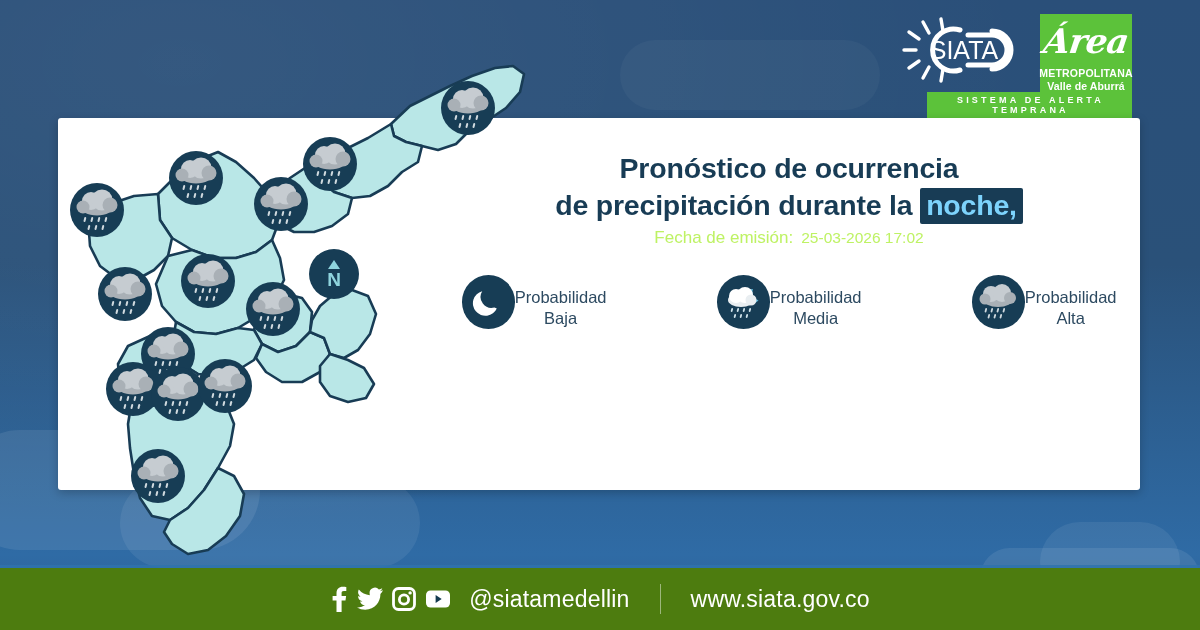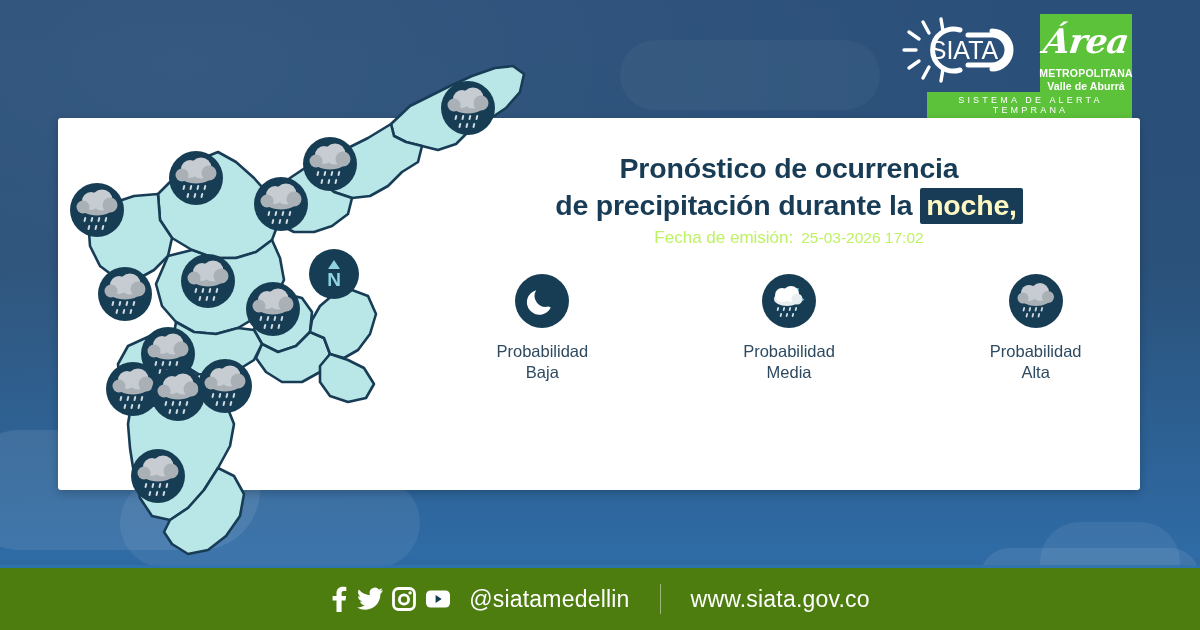--- a/index.html
+++ b/index.html
@@ -22,21 +22,21 @@
   #siata-logo{position:relative;width:132px;height:72px;}
   #siata-logo svg{display:block;}
   #area-logo{width:92px;height:92px;background:#5cc23a;display:flex;flex-direction:column;
       align-items:center;justify-content:flex-start;padding-top:2px;box-sizing:border-box;}
   #area-script{font-family:"DejaVu Serif", serif;font-style:italic;font-weight:700;
       color:#ffffff;font-size:34px;line-height:1;margin-top:8px;letter-spacing:-1px;
       transform:skewX(-8deg);}
   #area-sub1{color:#fff;font-size:10.5px;font-weight:700;letter-spacing:.2px;margin-top:9px;}
   #area-sub2{color:#fff;font-size:10.5px;font-weight:700;letter-spacing:.1px;margin-top:1px;}
   #tagline{position:absolute;top:92px;right:68px;background:#5cc23a;color:#ffffff;
-      font-size:9px;font-weight:400;letter-spacing:3.2px;padding:3px 8px 3px 10px;
+      font-size:9px;font-weight:700;letter-spacing:3.2px;padding:3px 8px 3px 10px;
       width:205px;box-sizing:border-box;text-align:center;}
 
   
   #panel{position:absolute;left:58px;top:118px;width:1082px;height:372px;background:#ffffff;
       border-radius:3px;box-shadow:0 3px 10px rgba(0,0,0,.22);}
 
   
   #map-wrap{position:absolute;left:58px;top:46px;width:480px;height:520px;}
   #map-wrap svg{display:block;overflow:visible;}
 
@@ -47,29 +47,29 @@
 
   #compass{position:absolute;left:309px;top:249px;width:50px;height:50px;border-radius:50%;
       background:#173d55;display:flex;flex-direction:column;align-items:center;justify-content:center;}
   #compass .arrow{width:0;height:0;border-left:6px solid transparent;border-right:6px solid transparent;
       border-bottom:9px solid #8fd4dd;margin-bottom:1px;}
   #compass .n{color:#8fd4dd;font-size:19px;font-weight:700;line-height:1;}
 
   
   #content{position:absolute;left:474px;top:150px;width:630px;text-align:center;color:#183c55;}
   #title{font-size:28.5px;font-weight:700;line-height:1.30;letter-spacing:-.2px;}
-  #title .hl{background:#183c55;color:#fef9c3;padding:1px 6px 3px 6px;border-radius:2px;}
+  #title .hl{background:#183c55;color:#7dd3fc;padding:1px 6px 3px 6px;border-radius:2px;}
   #date-row{margin-top:4px;font-size:17px;color:#bef264;display:flex;justify-content:center;
       align-items:baseline;gap:8px;}
   #date-label{font-weight:400;}
   #date-value{font-size:15.5px;font-weight:400;}
 
   
   #legend{margin-top:26px;display:flex;justify-content:center;gap:110px;}
-  .leg-item{display:flex;flex-direction:column;align-items:center;width:145px;}
+  .leg-item{display:flex;flex-direction:row;align-items:center;width:145px;}
   .leg-icon{width:54px;height:54px;border-radius:50%;background:#173d55;
       display:flex;align-items:center;justify-content:center;}
   .leg-label{margin-top:13px;font-size:16.5px;color:#2d4a61;line-height:1.28;}
 
   
   #footer{position:absolute;left:0;bottom:0;width:1200px;height:62px;background:#4d7c0f;
       display:flex;align-items:center;justify-content:center;gap:0;}
   #footer-inner{display:flex;align-items:center;gap:18px;color:#ffffff;}
   #social{display:flex;align-items:center;gap:9px;}
   #social svg{display:block;}

